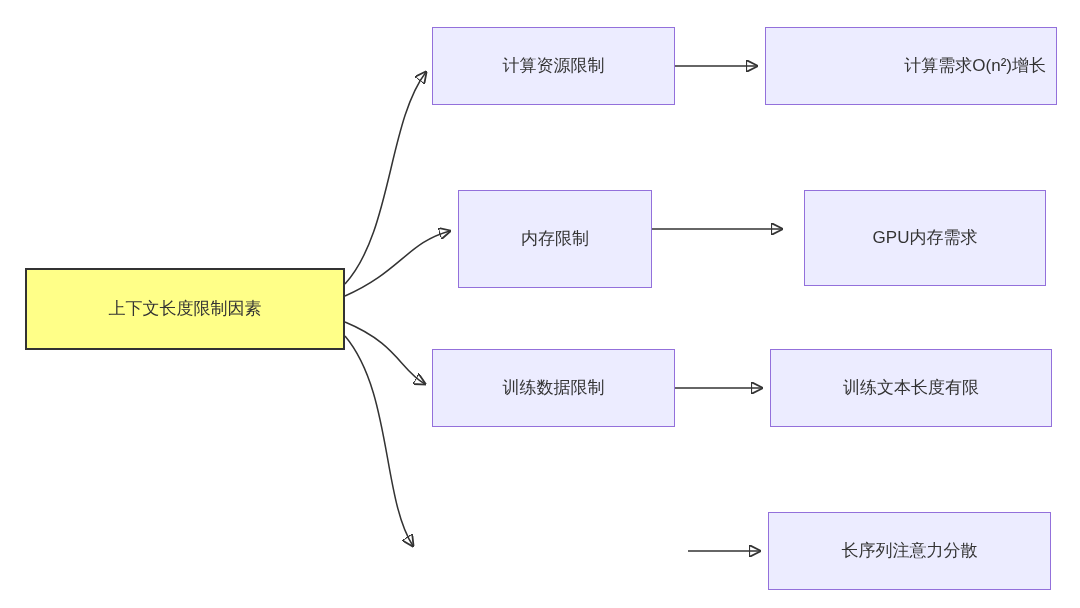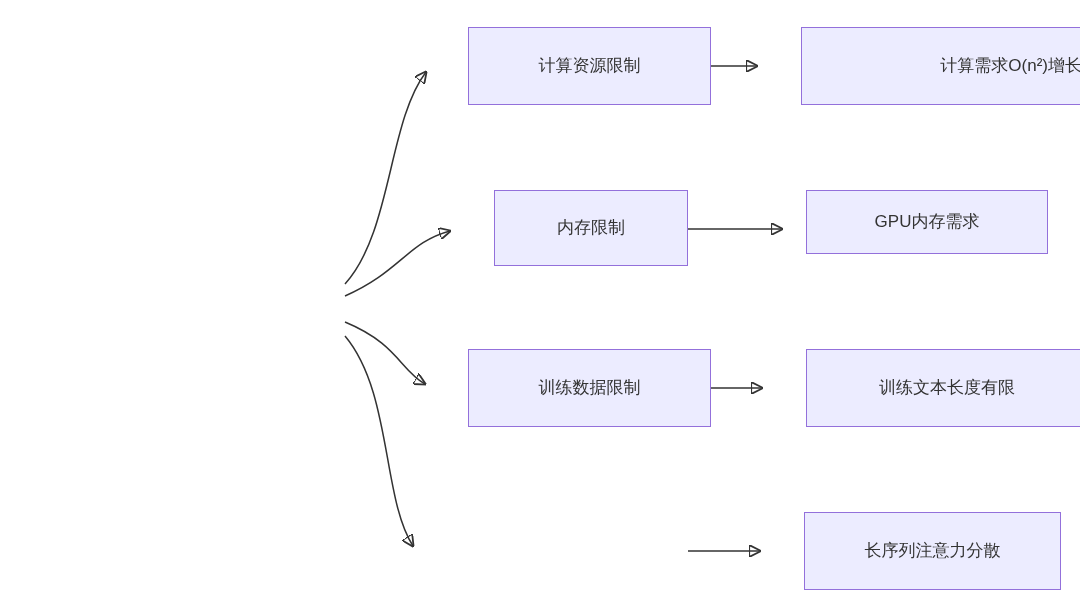--- a/index.html
+++ b/index.html
@@ -33,21 +33,20 @@
     display: flex;
     align-items: center;
     justify-content: center;
     text-align: center;
     font-size: 17px;
     color: var(--text, #333333);
     background: var(--node-fill, #ececff);
     border: 1px solid var(--node-border, #9370db);
     line-height: 1.2;
     padding: 4px 10px;
-    margin-left: 36px;
   }
   .node.root {
     background: var(--root-fill, #ffff88);
     border: 2px solid var(--root-border, #333333);
   }
 </style>
 </head>
 <body>
 
 <div class="canvas">
@@ -63,39 +62,42 @@
     <path d="M 345 296 C 400 272, 408 242, 450 231" marker-end="url(#arrow)"></path>
     <path d="M 345 322 C 398 344, 400 370, 425 384" marker-end="url(#arrow)"></path>
     <path d="M 345 336 C 392 392, 382 498, 413 546" marker-end="url(#arrow)"></path>
 
     <path d="M 675 66 L 757 66" marker-end="url(#arrow)"></path>
     <path d="M 652 229 L 782 229" marker-end="url(#arrow)"></path>
     <path d="M 675 388 L 762 388" marker-end="url(#arrow)"></path>
     <path d="M 688 551 L 760 551" marker-end="url(#arrow)"></path>
   </svg>
 
+  <div class="node root" style="left:25px; top:268px; width:320px; height:82px;">
+    <span>上下文长度限制因素</span>
+  </div>
 
   <div class="node" style="left:432px; top:27px; width:243px; height:78px;">
     <span>计算资源限制</span>
   </div>
   <div class="node" style="left:765px; top:27px; width:292px; height:78px;justify-content:flex-end;">
     <span>计算需求O(n²)增长</span>
   </div>
 
-  <div class="node" style="left:458px; top:190px; width:194px; height:76px;align-items:center;">
+  <div class="node" style="left:458px; top:190px; width:194px; height:98px;align-items:center;">
     <span>内存限制</span>
   </div>
-  <div class="node" style="left:770px; top:190px; width:242px; height:64px;text-align:center;">
+  <div class="node" style="left:804px; top:190px; width:242px; height:96px;text-align:center;">
     <span>GPU内存需求</span>
   </div>
 
   <div class="node" style="left:432px; top:349px; width:243px; height:78px;">
     <span>训练数据限制</span>
   </div>
   <div class="node" style="left:770px; top:349px; width:282px; height:78px;">
     <span>训练文本长度有限</span>
   </div>
 
-  <div class="node" style="left:768px; top:512px; width:257px; height:78px;">
+  <div class="node" style="left:768px; top:512px; width:283px; height:78px;">
     <span>长序列注意力分散</span>
   </div>
 
 </div>
 
 </body></html>

